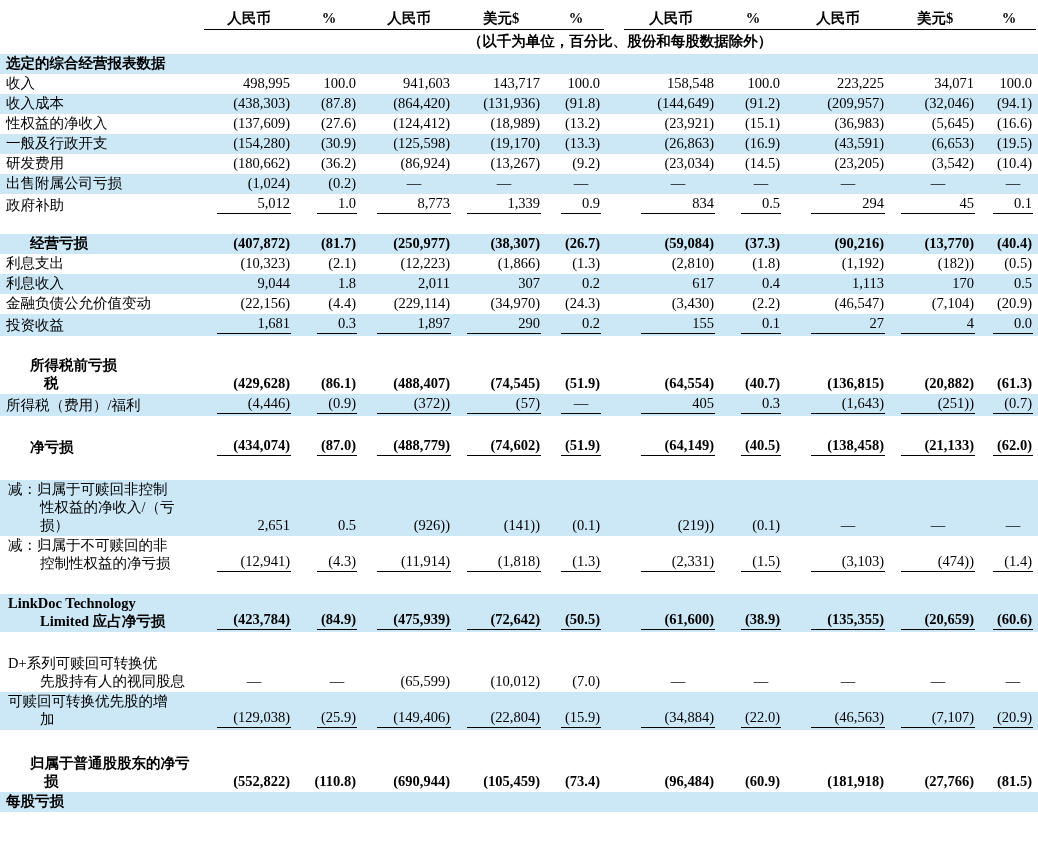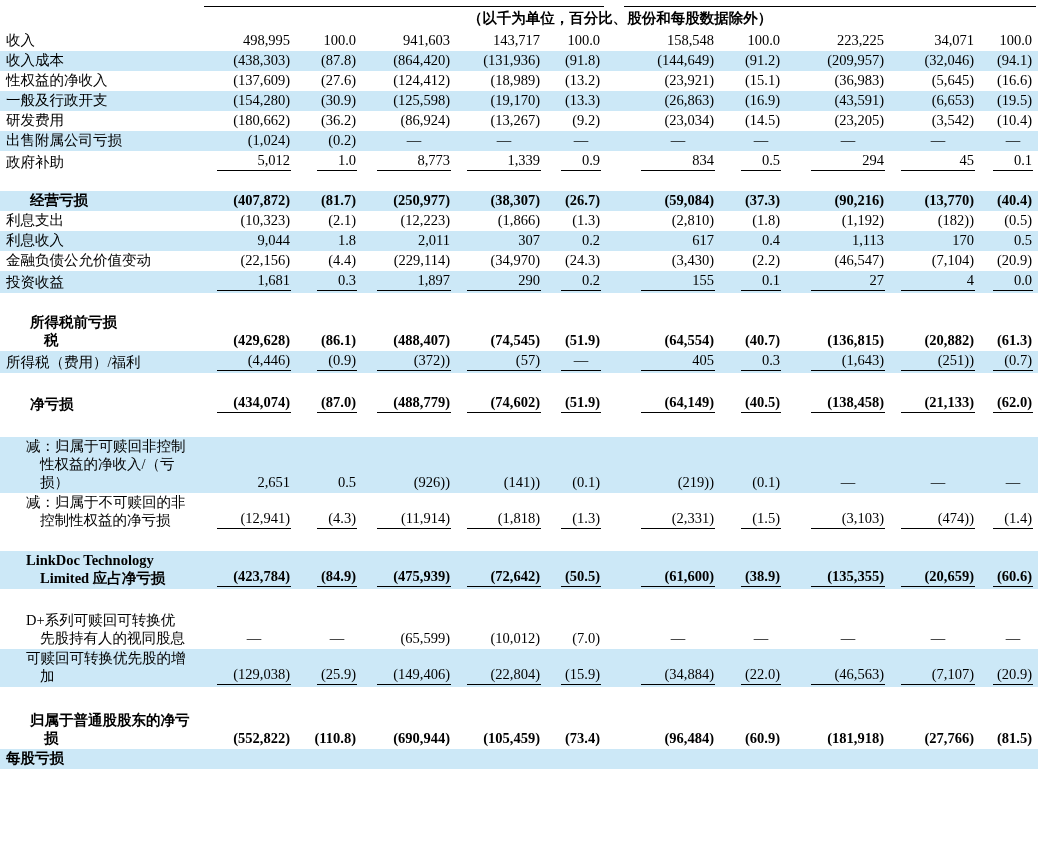--- a/index.html
+++ b/index.html
@@ -16,21 +16,21 @@
   .yhead div{ border-bottom:1.4px solid #000; margin:0 10px; padding-bottom:1px; text-align:center; font-weight:bold; }
   th.chead{ text-align:center; padding:3px 0 2px 0; font-weight:bold; }
   tr.rulerow td div{ border-bottom:1.4px solid #000; height:0; margin:0 2px; }
   tr.noterow td{ text-align:center; font-weight:bold; padding:2px 0 4px 0; }
   tbody tr.stripe td{ background:var(--stripe); }
   tbody tr.bold td{ font-weight:bold; }
   td.num{ text-align:right; padding:0 5px 2px 0; white-space:nowrap; }
   td.lbl{ padding-bottom:2px; }
   .line{ display:block; }
   .l0 .line{ padding-left:6px; }
-  .l1 .line{ padding-left:26px; }      .l1 .line.cont{ padding-left:40px; }
+  .l1 .line{ padding-left:8px; }      .l1 .line.cont{ padding-left:40px; }
   .l2 .line{ padding-left:30px; }      .l2 .line.cont{ padding-left:44px; }
   .v{ display:inline-block; text-align:right; padding:0 1px 0 1px; }
   .v.wide{ min-width:74px; } .v.narrow{ min-width:40px; }
   .v.ul{ border-bottom:1.3px solid #000; padding-bottom:1px; }
   .v.dash{ text-align:center; }
   tr.sp td{ background:#fff !important; }
 </style>
 </head>
 <body>
 
@@ -43,36 +43,66 @@
       <col style="width:90px">
       <col style="width:60px">
     <col style="width:16px">
     <col style="width:98px">
       <col style="width:66px">
       <col style="width:104px">
       <col style="width:90px">
       <col style="width:58px">
   </colgroup>
   <thead id="thead">
+      <tr>
+        <td></td>
+        <th class="chead">人民币</th>
+        <th class="chead">%</th>
+        <th class="chead">人民币</th>
+        <th class="chead">美元$</th>
+        <th class="chead">%</th>
+        <td></td>
+        <th class="chead">人民币</th>
+        <th class="chead">%</th>
+        <th class="chead">人民币</th>
+        <th class="chead">美元$</th>
+        <th class="chead">%</th>
+      </tr>
       <tr class="rulerow">
         <td></td>
         <td colspan="5">
           <div></div>
         </td>
         <td></td>
         <td colspan="5">
           <div></div>
         </td>
       </tr>
       <tr class="noterow">
         <td></td>
         <td colspan="11">（以千为单位，百分比、股份和每股数据除外）</td>
       </tr>
     </thead>
   <tbody id="tbody">
+      <tr class="stripe bold">
+        <td class="lbl l0">
+          <span class="line">选定的综合经营报表数据</span>
+        </td>
+        <td class="num"></td>
+        <td class="num"></td>
+        <td class="num"></td>
+        <td class="num"></td>
+        <td class="num"></td>
+        <td></td>
+        <td class="num"></td>
+        <td class="num"></td>
+        <td class="num"></td>
+        <td class="num"></td>
+        <td class="num"></td>
+      </tr>
       <tr>
         <td class="lbl l0">
           <span class="line">收入</span>
         </td>
         <td class="num"><span class="v wide">498,995</span></td>
         <td class="num"><span class="v narrow">100.0</span></td>
         <td class="num"><span class="v wide">941,603</span></td>
         <td class="num"><span class="v wide">143,717</span></td>
         <td class="num"><span class="v narrow">100.0</span></td>
         <td></td>

